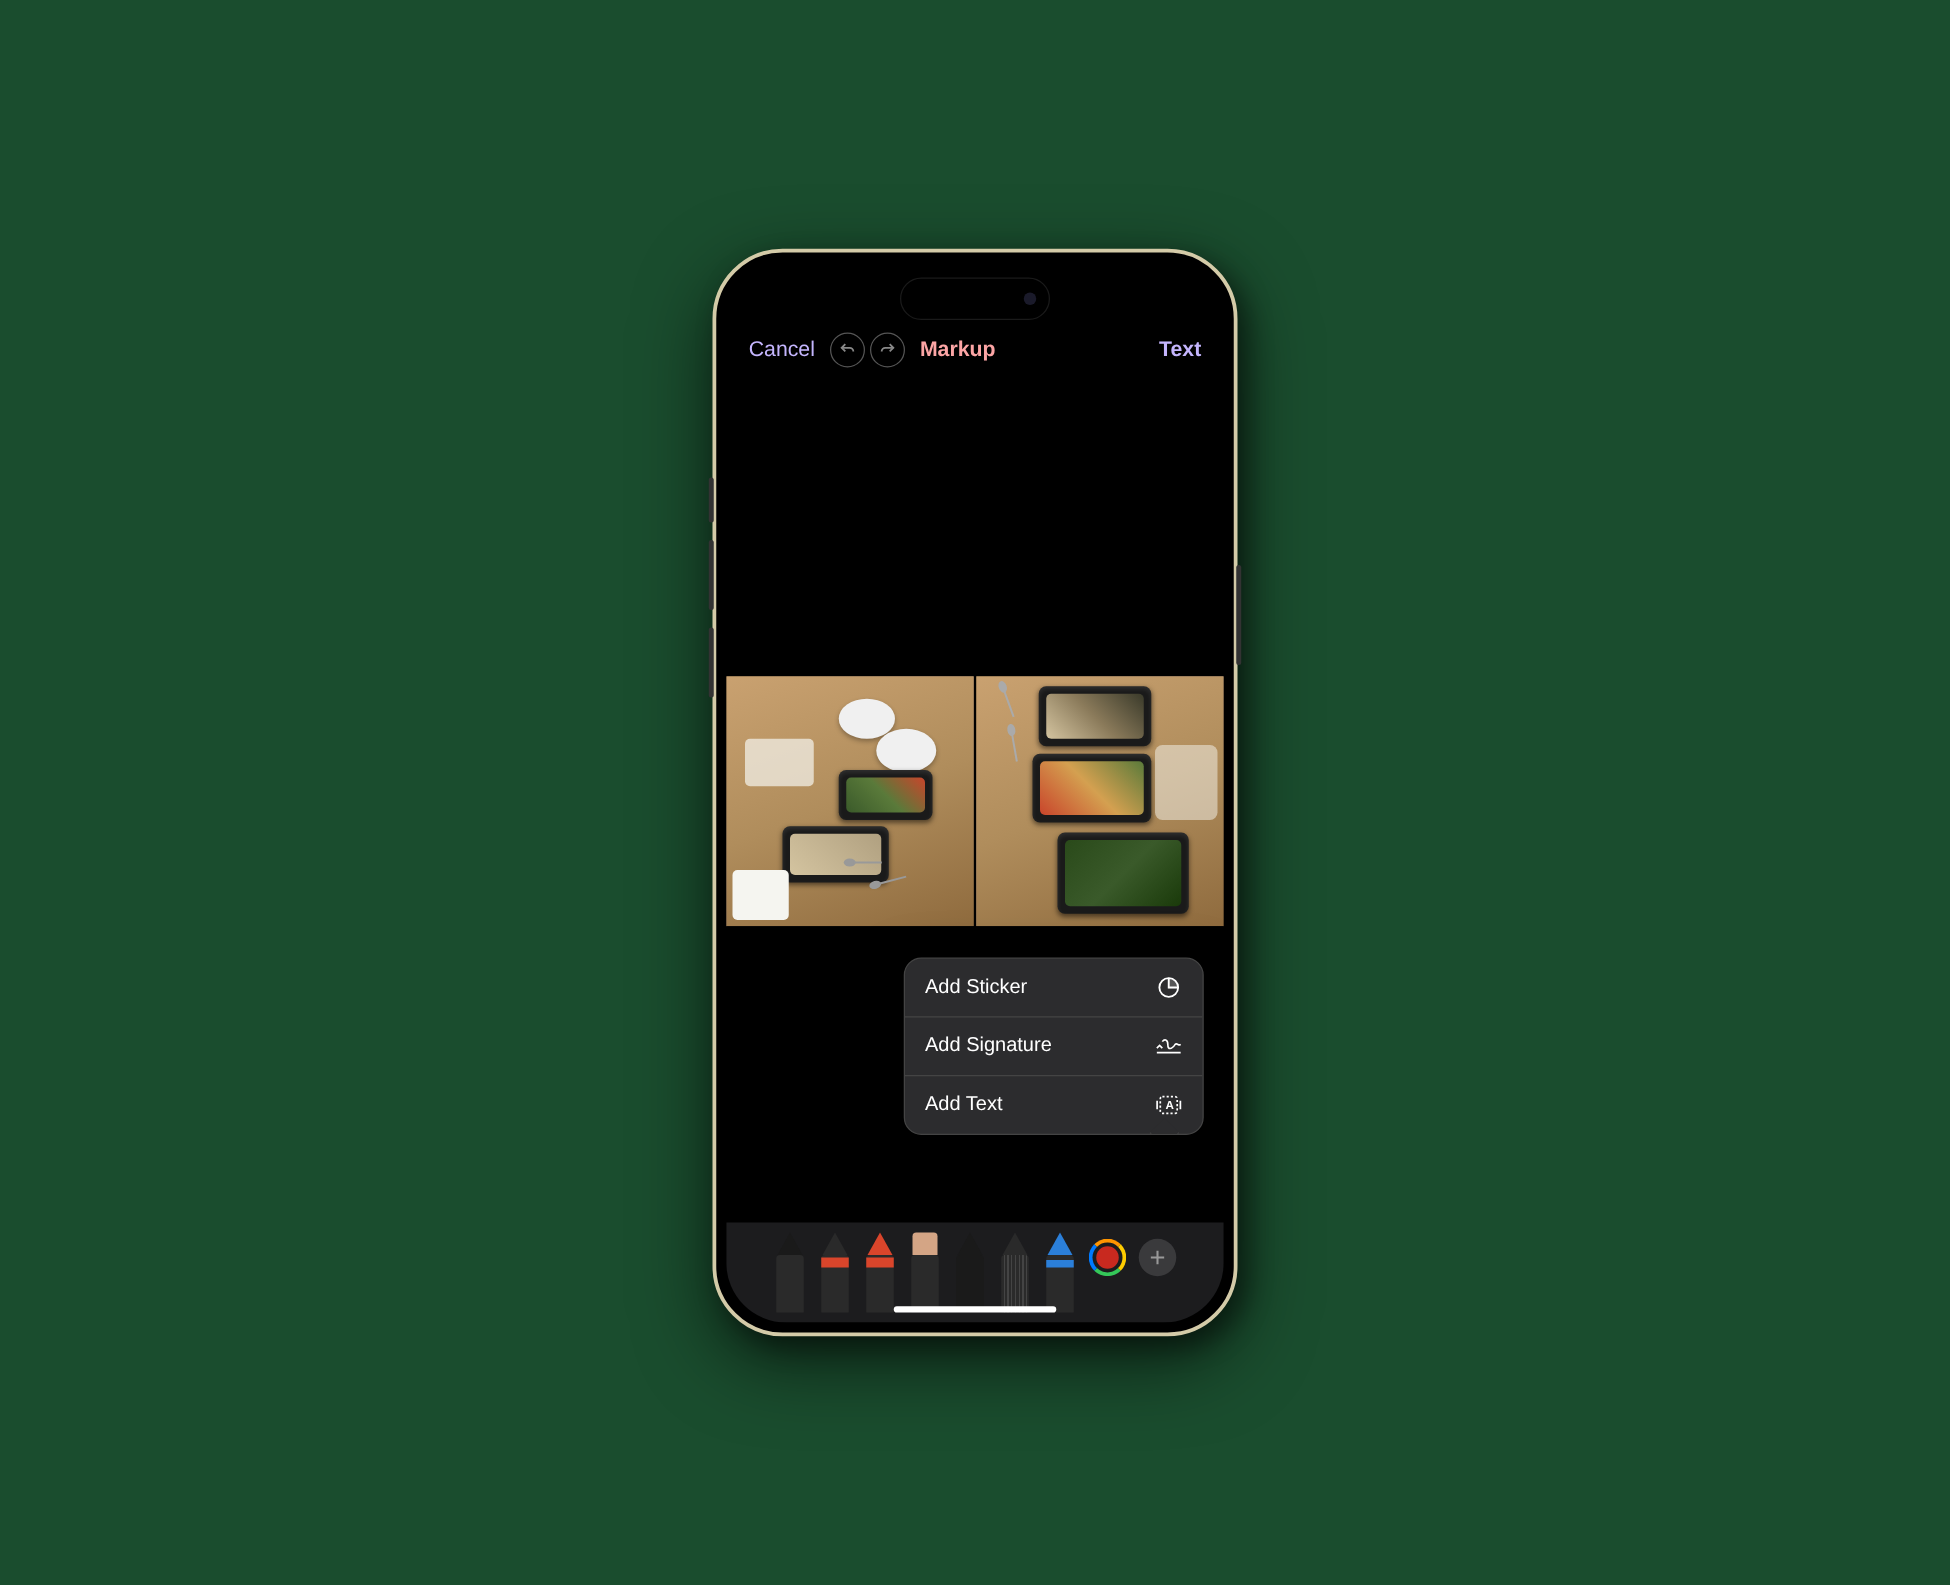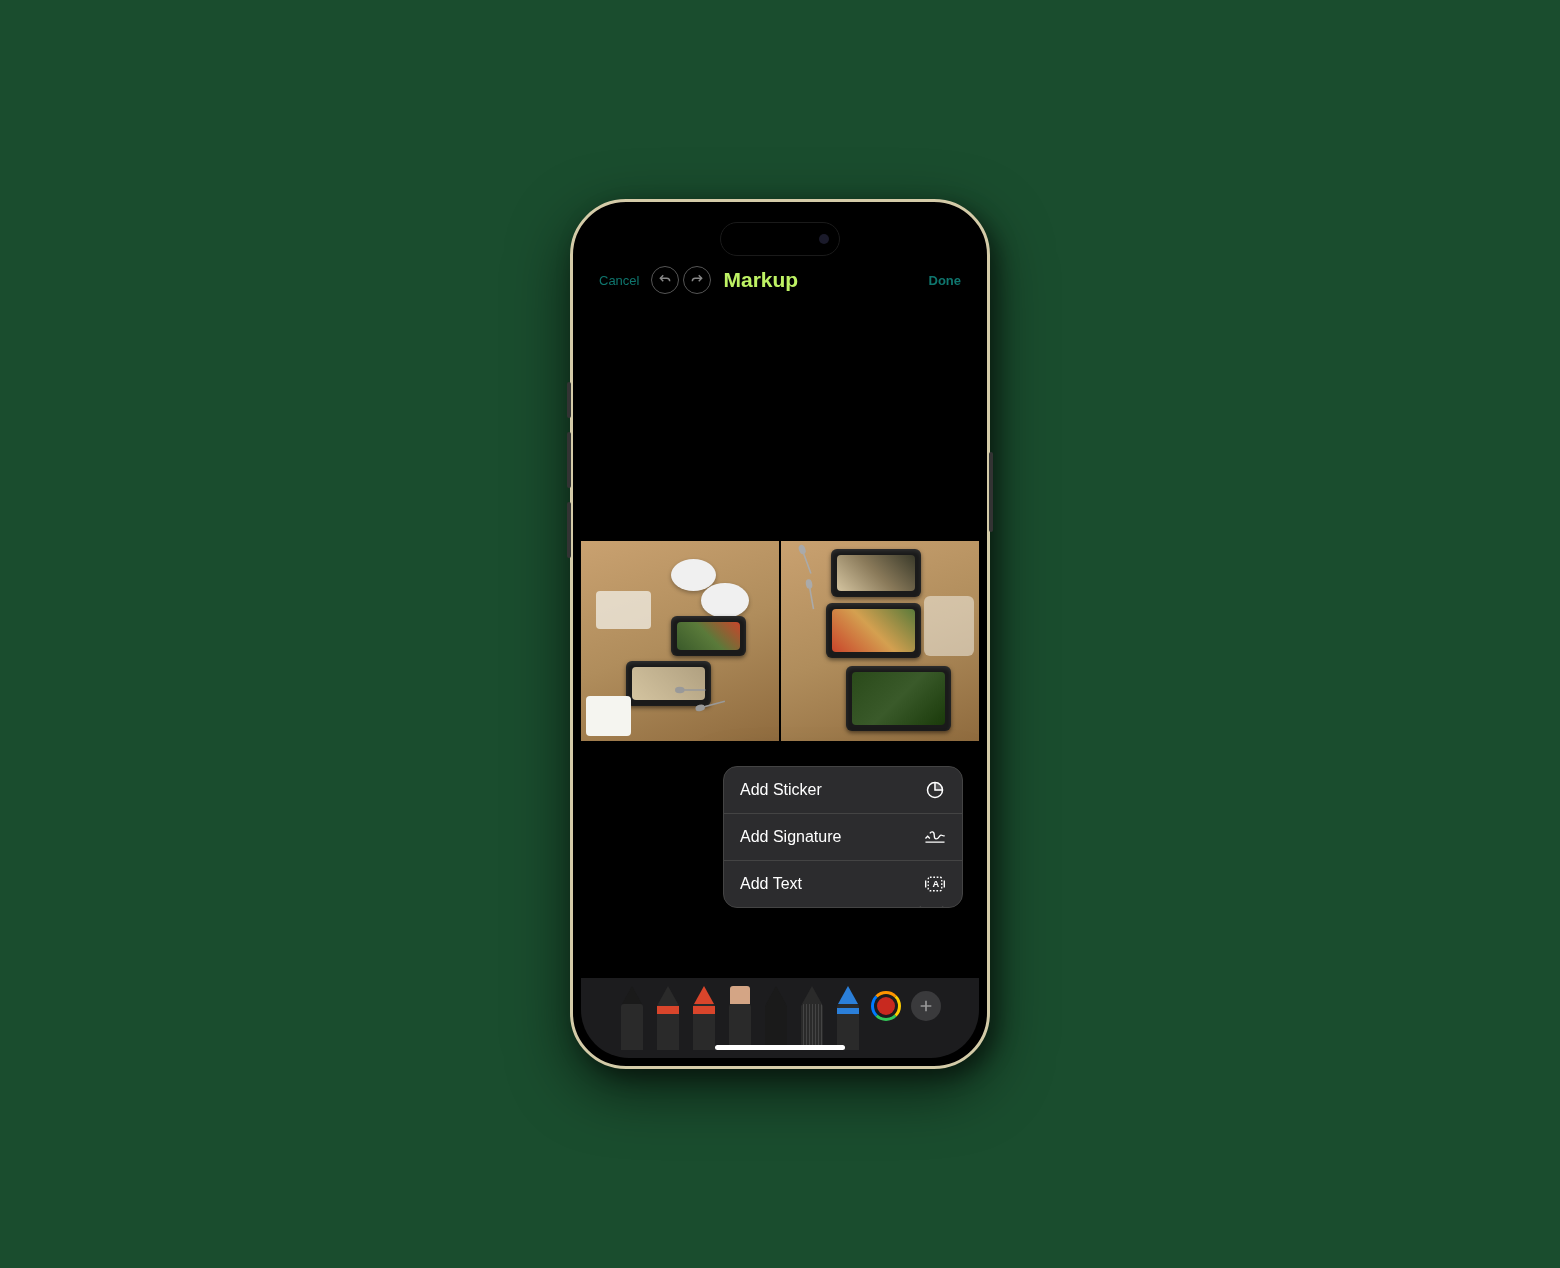--- a/index.html
+++ b/index.html
@@ -74,22 +74,22 @@
       background:#1a1a2a;
     }
     .nav-bar {
       padding: 56px 18px 10px 18px;
       display: flex;
       align-items: center;
       justify-content: space-between;
       color: #fff;
     }
     .nav-left { display:flex; align-items:center; gap: 6px; }
-    .nav-btn-text { color: #0f766e; font-size: 13px; font-weight: 400; }
-    .nav-title { color: #bef264; font-size: 21px; font-weight: 600; margin-left: 6px;}
+    .nav-btn-text { color: #c4b5fd; font-size: 17px; font-weight: 400; }
+    .nav-title { color: #fca5a5; font-size: 17px; font-weight: 600; margin-left: 6px;}
     .undo-redo { display:flex; gap:4px; margin-left:6px;}
     .circle-btn {
       width: 28px; height: 28px;
       border: 1.5px solid #555;
       border-radius: 50%;
       display:flex; align-items:center; justify-content:center;
       color:#888;
     }
     .canvas {
       flex: 1;
@@ -273,21 +273,21 @@
           </div>
           <div class="circle-btn">
             <svg width="14" height="14" viewBox="0 0 24 24" fill="none" stroke="currentColor" stroke-width="2.5">
                 <path d="M15 14l5-5-5-5"></path>
                 <path d="M20 9H9a5 5 0 00-5 5v0"></path>
               </svg>
           </div>
         </div>
         <span class="nav-title">Markup</span>
       </div>
-      <span class="nav-btn-text" style="font-weight:600">Done</span>
+      <span class="nav-btn-text" style="font-weight:600">Text</span>
     </div>
 
     <div class="canvas">
       <div class="black-top"></div>
       <div class="photo-area">
         <div class="photo-left">
           <div class="table-surface"></div>
           <div class="plate-white" style="top:18px; left:90px; width:45px; height:32px;"></div>
           <div class="plate-white" style="top:42px; left:120px; width:48px; height:35px;"></div>
           <div class="container-black" style="top:75px; left:90px; width:75px; height:40px;">

